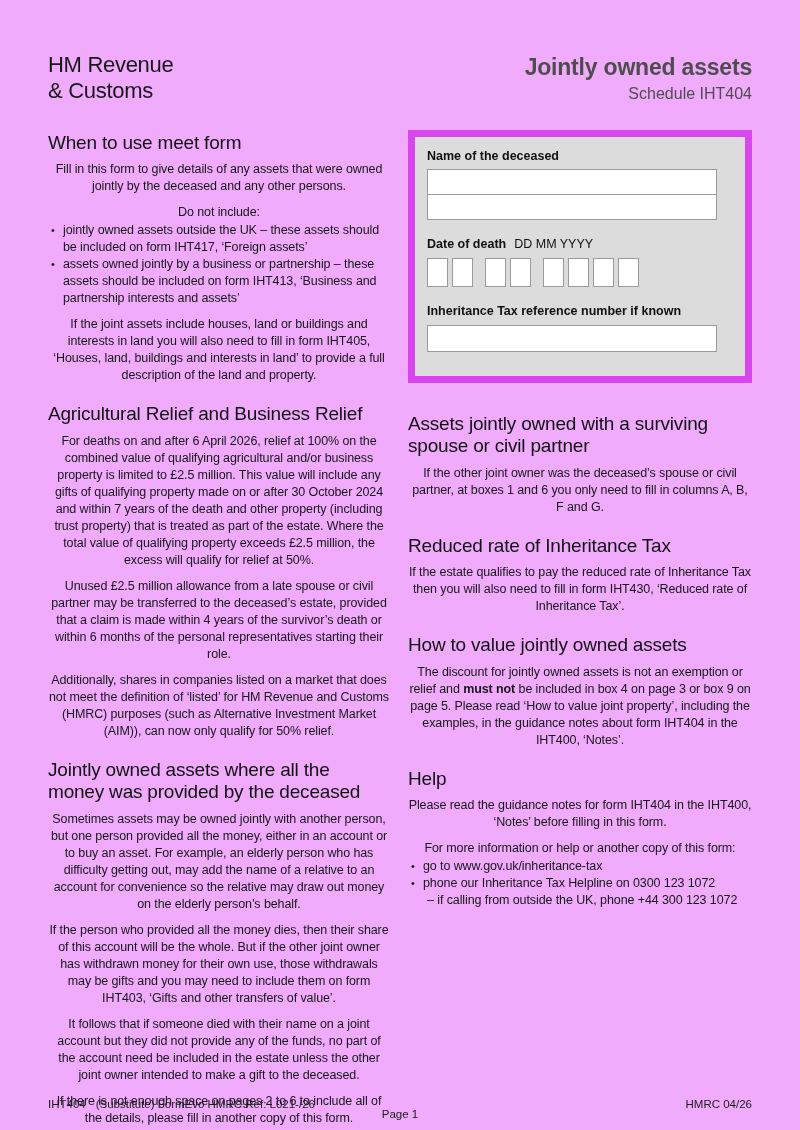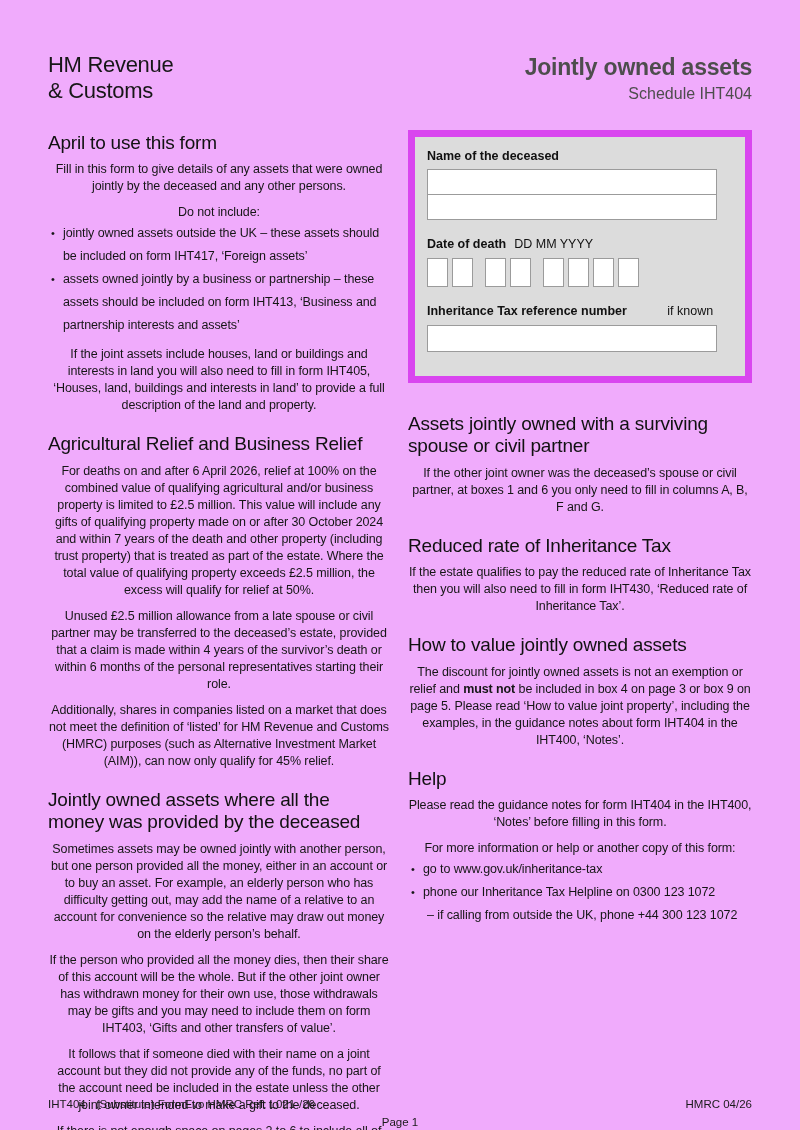--- a/index.html
+++ b/index.html
@@ -33,83 +33,83 @@
     font-size: 19px; font-weight: 400; color: #111;
     letter-spacing: -0.2px; line-height: 1.18;
     margin: 19px 0 7px 0;
   }
   h2.first { margin-top: 2px; }
   p { font-size: 12.5px; line-height: 17px; letter-spacing: -0.1px; margin: 0 0 9px 0; text-align: center; }
   p.lead { margin-bottom: 1px; }
   ul.blist { list-style: none; margin: 0 0 9px 0; padding: 0; }
   ul.blist li {
     position: relative; padding-left: 15px;
-    font-size: 12.5px; line-height: 23px; letter-spacing: -0.1px;
+    font-size: 12.5px; line-height: 17px; letter-spacing: -0.1px;
   }
   ul.blist li::before { content: "\2022"; position: absolute; left: 3px; top: 0; font-size: 11px; }
   .subline { display: block; padding-left: 4px; }
 
   
   .panel {
     background: #dcdcdc; border: 7px solid #d946ef;
     box-sizing: border-box; padding: 12px 11px 24px 12px;
   }
   .panel-label { font-size: 12.5px; font-weight: bold; color: #111; }
-  .panel-label .plain { font-weight: 400; margin-left: 37px; }
+  .panel-label .plain { font-weight: 700; }
   .hint { font-weight: 400; margin-left: 8px; margin-top: 20px; }
   .input-name { width: 288px; border: 1px solid #9b9b9b; background: #fff; margin-top: 6px; }
   .input-name .nrow { height: 24px; }
   .input-name .nrow:first-child { border-bottom: 1px solid #9b9b9b; }
   .date-row { display: flex; gap: 12px; margin-top: 7px; }
   .date-group { display: flex; gap: 4px; }
   .date-box { width: 19px; height: 27px; background: #fff; border: 1px solid #9b9b9b; }
   .input-ref { width: 288px; height: 25px; border: 1px solid #9b9b9b; background: #fff; margin-top: 7px; }
   .gap16 { margin-top: 17px; }
   h2.after-panel { margin-top: 30px; }
 
   
   .footer {
     position: absolute; bottom: 16px; left: 48px; right: 48px;
     font-size: 11.5px; color: #1a1a1a; height: 16px;
   }
   .footer .f-left { position: absolute; left: 0; top: 0; }
   .footer .f-left .sp { margin-left: 10px; }
-  .footer .f-center { position: absolute; left: 50%; transform: translateX(-50%); top: 18px; }
+  .footer .f-center { position: absolute; left: 50%; transform: translateX(-50%); top: 10px; }
   .footer .f-right { position: absolute; right: 0; top: 0; }
 </style>
 </head>
 <body>
 
 <div class="page">
 
   <div class="hdr">
     <div class="logo">HM Revenue
 &amp; Customs</div>
     <div class="title-block">
       <div class="form-title">Jointly owned assets</div>
       <div class="form-subtitle">Schedule IHT404</div>
     </div>
   </div>
 
   <div class="cols">
 
     <div class="col-left">
-      <h2 class="first">April to use this form</h2>
+      <h2 class="first">When to use meet form</h2>
       <p>Fill in this form to give details of any assets that were owned jointly by the deceased and any other persons.</p>
       <p class="lead">Do not include:</p>
       <ul class="blist">
         <li>jointly owned assets outside the UK – these assets should be included on form IHT417, ‘Foreign assets’</li>
         <li>assets owned jointly by a business or partnership – these assets should be included on form IHT413, ‘Business and partnership interests and assets’</li>
       </ul>
       <p>If the joint assets include houses, land or buildings and interests in land you will also need to fill in form IHT405, ‘Houses, land, buildings and interests in land’ to provide a full description of the land and property.</p>
 
       <h2>Agricultural Relief and Business Relief</h2>
       <p>For deaths on and after 6 April 2026, relief at 100% on the combined value of qualifying agricultural and/or business property is limited to £2.5 million. This value will include any gifts of qualifying property made on or after 30 October 2024 and within 7 years of the death and other property (including trust property) that is treated as part of the estate. Where the total value of qualifying property exceeds £2.5 million, the excess will qualify for relief at 50%.</p>
       <p>Unused £2.5 million allowance from a late spouse or civil partner may be transferred to the deceased’s estate, provided that a claim is made within 4 years of the survivor’s death or within 6 months of the personal representatives starting their role.</p>
-      <p>Additionally, shares in companies listed on a market that does not meet the definition of ‘listed’ for HM Revenue and Customs (HMRC) purposes (such as Alternative Investment Market (AIM)), can now only qualify for 45% relief.</p>
+      <p>Additionally, shares in companies listed on a market that does not meet the definition of ‘listed’ for HM Revenue and Customs (HMRC) purposes (such as Alternative Investment Market (AIM)), can now only qualify for 50% relief.</p>
 
       <h2>Jointly owned assets where all the money was provided by the deceased</h2>
       <p>Sometimes assets may be owned jointly with another person, but one person provided all the money, either in an account or to buy an asset. For example, an elderly person who has difficulty getting out, may add the name of a relative to an account for convenience so the relative may draw out money on the elderly person’s behalf.</p>
       <p>If the person who provided all the money dies, then their share of this account will be the whole. But if the other joint owner has withdrawn money for their own use, those withdrawals may be gifts and you may need to include them on form IHT403, ‘Gifts and other transfers of value’.</p>
       <p>It follows that if someone died with their name on a joint account but they did not provide any of the funds, no part of the account need be included in the estate unless the other joint owner intended to make a gift to the deceased.</p>
       <p>If there is not enough space on pages 2 to 6 to include all of the details, please fill in another copy of this form.</p>
     </div>
 
     <div class="col-right">
 

